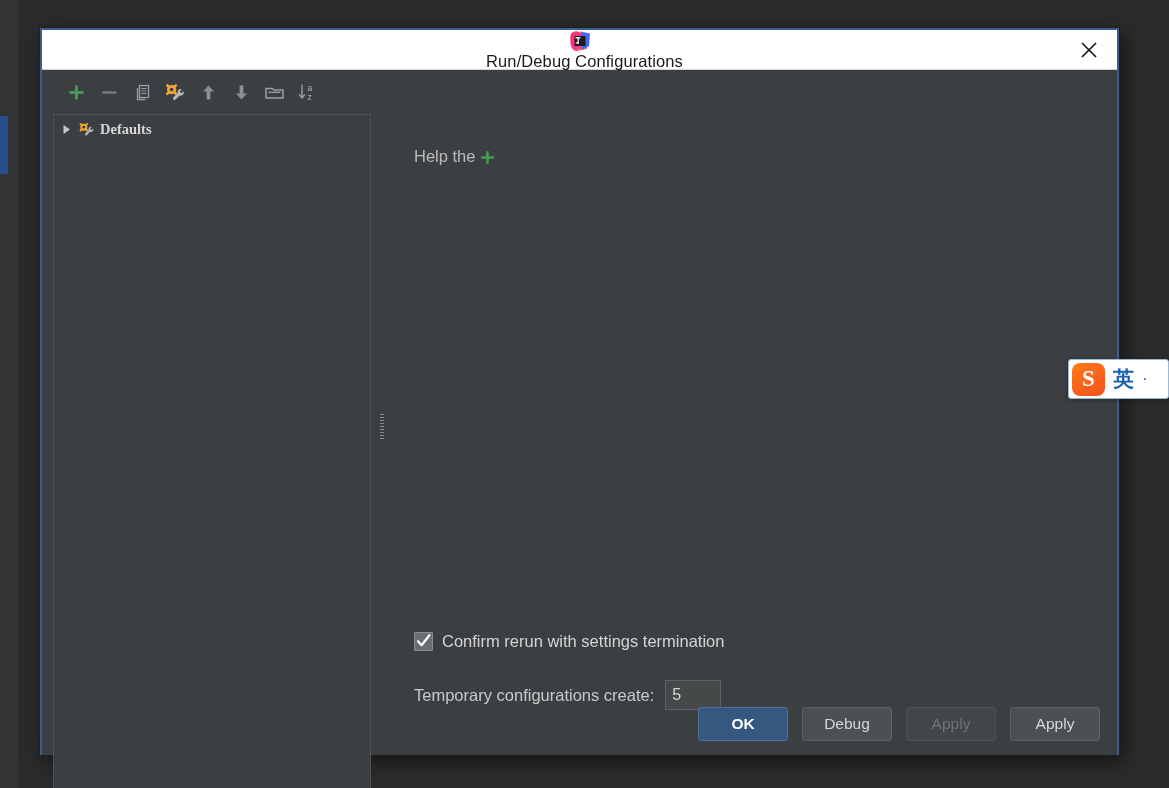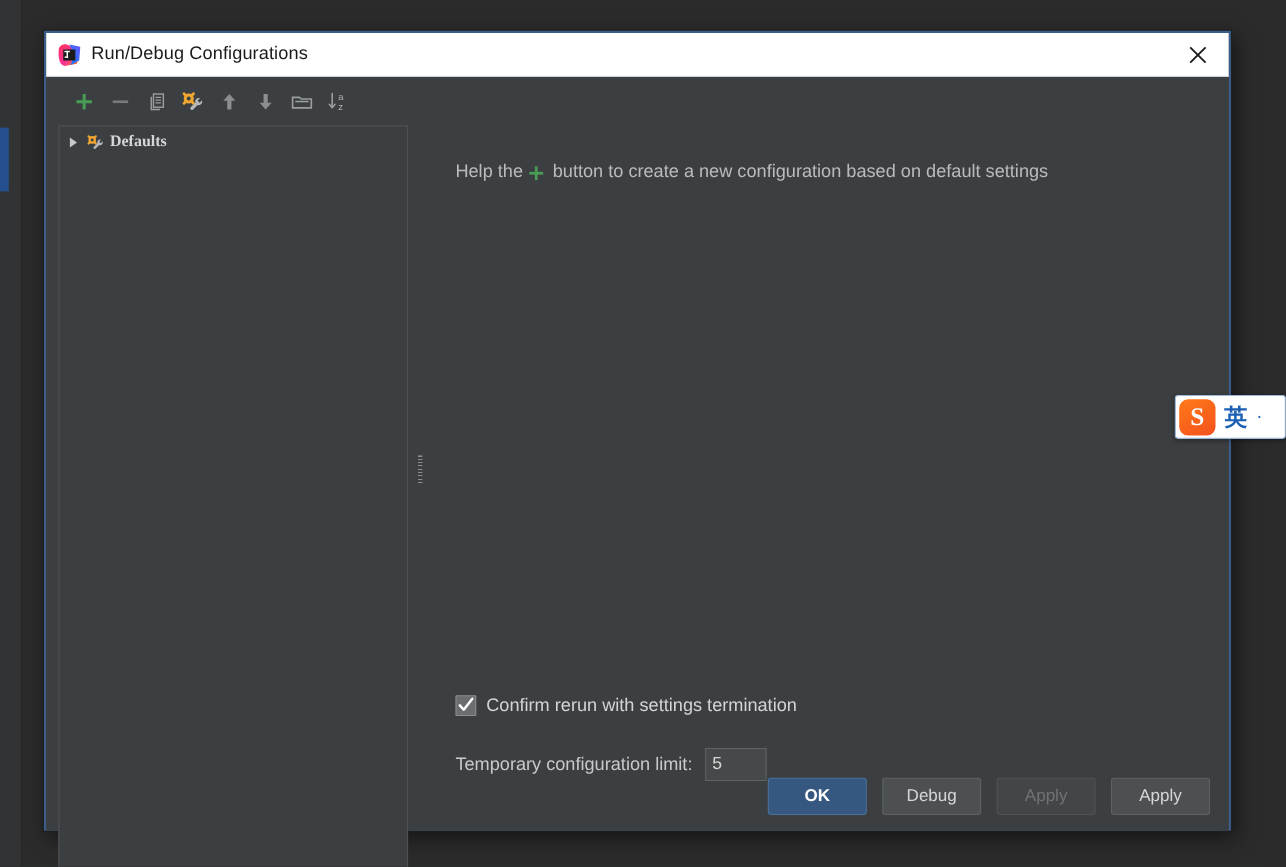--- a/index.html
+++ b/index.html
@@ -48,20 +48,21 @@
 
   
   #titlebar {
     height: 40px;
     background: #ffffff;
     display: flex;
     align-items: center;
     padding: 0 0 0 10px;
     border-bottom: 1px solid #d3d3d3;
     position: relative;
+    flex-direction: column;
   }
   #app-icon {
     width: 22px; height: 22px;
     margin-right: 9px;
     flex: 0 0 auto;
     position: relative;
   }
   #title-text {
     font-size: 16.5px;
     color: #1a1a1a;
@@ -442,34 +443,33 @@
     <div id="right-pane">
 
       <div id="hint-row">
         <span>Help the</span>
         <span id="hint-plus">
           <svg width="17" height="17" viewBox="0 0 19 19">
             <rect x="8.1" y="2.5" width="2.8" height="14" fill="#499c54"></rect>
             <rect x="2.5" y="8.1" width="14" height="2.8" fill="#499c54"></rect>
           </svg>
         </span>
-        <span>button to create a new configuration based on default settings</span>
       </div>
 
       <div id="confirm-row">
         <span id="confirm-checkbox">
           <svg width="17" height="17" viewBox="0 0 17 17" style="position:absolute;left:0;top:0;">
             <path d="M3 8.2 L6.6 12.2 L14.4 2.2" fill="none" stroke="#ffffff" stroke-width="2.2" stroke-linecap="round" stroke-linejoin="round"></path>
           </svg>
         </span>
         <span id="confirm-label">Confirm rerun with settings termination</span>
       </div>
 
       <div id="temp-row">
-        <span id="temp-label">Temporary configuration limit:</span>
+        <span id="temp-label">Temporary configurations create:</span>
         <input id="temp-input" type="text" value="5" style="">
       </div>
     </div>
 
     <div id="footer">
       <button class="dlg-btn primary">OK</button>
       <button class="dlg-btn">Debug</button>
       <button class="dlg-btn disabled" disabled="">Apply</button>
       <button class="dlg-btn">Apply</button>
     </div>

